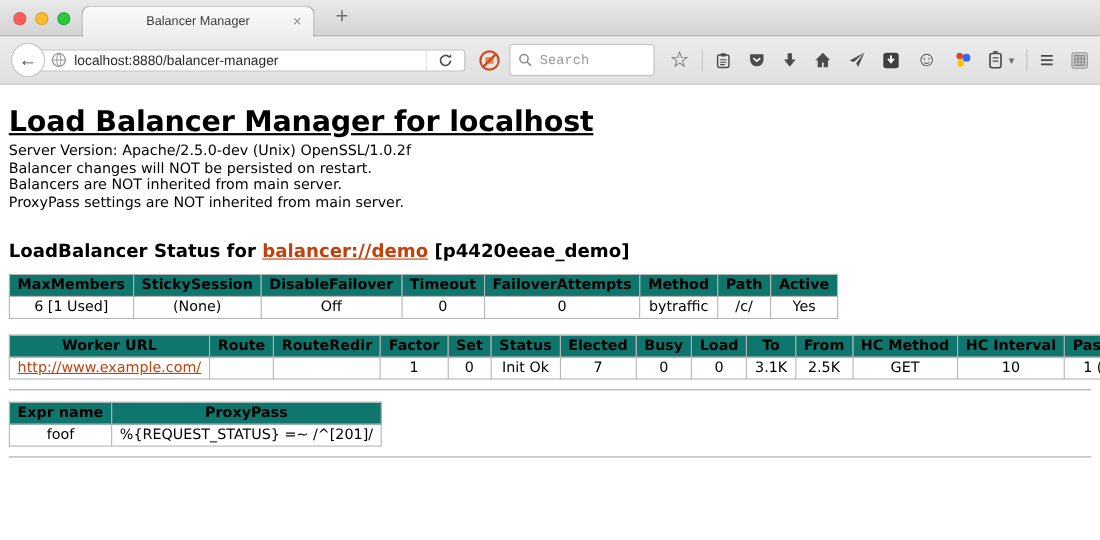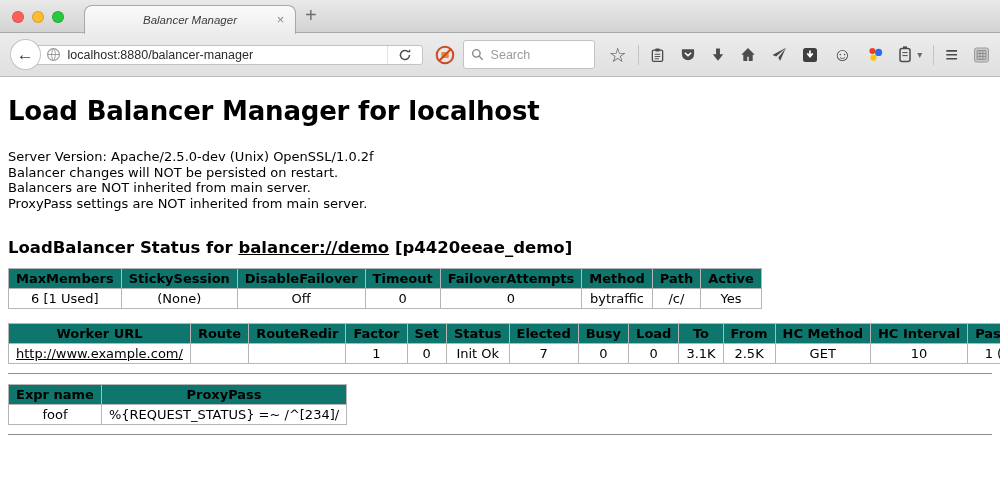--- a/index.html
+++ b/index.html
@@ -4,54 +4,54 @@
 <style>
   * { box-sizing: border-box; }
   body { margin:0; background:#fff; font-family:"Liberation Sans",sans-serif; }
   .window { width:1000px; height:491px; position:relative; overflow:hidden; background:#fff; }
 
   
   .titlebar { height:33px; background:linear-gradient(#e9e9e9,#d3d3d3); border-bottom:1px solid #a8a8a8; position:relative; }
   .lights { position:absolute; left:12px; top:11px; display:flex; gap:8px; }
   .light { width:12px; height:12px; border-radius:50%; border:1px solid rgba(0,0,0,.15); }
   .light.red { background:#ff5f57; } .light.yellow { background:#febc2e; } .light.green { background:#28c840; }
-  .tab { position:absolute; left:84px; top:5px; width:212px; height:29px; background:linear-gradient(#fafafa,#ededed);
+  .tab { position:absolute; left:74px; top:5px; width:212px; height:29px; background:linear-gradient(#fafafa,#ededed);
          border:1px solid #a8a8a8; border-bottom:none; border-radius:8px 8px 0 0;
-         display:flex; align-items:center; justify-content:center; font-size:11.5px; color:#3c3c3c;font-style:italic; }
+         display:flex; align-items:center; justify-content:center; font-size:11.5px; color:#3c3c3c; }
   .tab-close { position:absolute; right:11px; top:6px; color:#8b8b8b; font-size:13px; line-height:16px; cursor:default; }
   .newtab { position:absolute; left:305px; top:4px; color:#6e6e6e; font-size:20px; font-weight:300; }
 
   
   .navbar { height:44px; background:linear-gradient(#ececec,#e0e0e0); border-bottom:1px solid #bdbdbd;
             display:flex; align-items:center; padding:0 10px; }
   .back-btn { width:31px; height:31px; border-radius:50%; background:#fff; border:1px solid #c3c3c3;
               display:flex; align-items:center; justify-content:center; font-size:17px; font-weight:bold; color:#3d3d3d;
               margin-right:-16px; position:relative; z-index:2; }
   .urlbar { height:20px; width:404px; background:#fff; border:1px solid #c3c3c3; border-radius:3px;
             display:flex; align-items:center; padding:0 0 0 20px; gap:7px; }
   .url-text { flex:1; font-size:12.5px; color:#2b2b2b; white-space:nowrap; overflow:hidden; }
   .reload-btn { border-left:1px solid #e2e2e2; height:100%; display:flex; align-items:center; padding:0 10px; }
   .block-btn { margin:0 8px 0 12px; display:flex; align-items:center; }
   .searchbar { height:29px; width:134px; background:#fff; border:1px solid #c3c3c3; border-radius:3px;
                display:flex; align-items:center; padding:0 7px; gap:5px; }
   .searchbar input { border:none; outline:none; width:95px; font-size:12.5px; color:#333; background:transparent;
-                     font-family:Liberation Sans, sans-serif; }
+                     font-family:Liberation Mono, monospace; }
   .searchbar input::placeholder { color:#9b9b9b; }
   .tool-icons { display:flex; align-items:center; gap:15px; margin-left:14px; color:#4c4c4c; }
   .vsep { width:1px; height:20px; background:#c4c4c4; margin:0 -4px; }
   .glyph { font-size:17px; line-height:1; color:#4c4c4c; }
   .caret { font-size:10px; color:#6a6a6a; margin-left:-9px; }
   .icon-btn { display:flex; align-items:center; }
 
   
   .content { padding:0 8px; font-family:"DejaVu Sans",sans-serif; color:#000; }
-  h1 { font-size:26px; margin:19px 0 23px 0; letter-spacing:-0.2px; }
+  h1 { font-size:26px; margin:19px 0 4px 0; letter-spacing:-0.2px;text-decoration:underline; }
   .info-line { font-size:13px; line-height:15.5px; }
   h3 { font-size:16.5px; margin:27px 0 11px 0; }
-  a { color:#000000; }
+  a { color:#c2410c; }
   table { border-collapse:collapse; font-size:13px; border:1px solid #7f7f7f; }
   th, td { border:1px solid #b5b5b5; padding:2px 7px; text-align:center; white-space:nowrap; height:19px; }
   th { background:#0f766e; }
   .balancer-table { width:616px; margin-top:6px; }
   .worker-table { width:960px; margin-top:14px; }
   .worker-table td.url-cell { text-align:left; }
   .health-table { width:312px; margin-top:2px; }
   .health-table td.expr-cell { text-align:left; }
   hr { border:none; border-top:1px solid #8f8f8f; border-bottom:1px solid #fdfdfd; height:2px; margin:9px 0; }
 </style>
@@ -251,20 +251,20 @@
     <hr>
 
     <table class="health-table">
       <tbody>
       <tr>
         <th>Expr name</th>
         <th>ProxyPass</th>
       </tr>
       <tr>
         <td>foof</td>
-        <td class="expr-cell">%{REQUEST_STATUS} =~ /^[234]/</td>
+        <td class="expr-cell">%{REQUEST_STATUS} =~ /^[201]/</td>
       </tr>
     </tbody>
       </table>
 
     <hr>
   </div>
 </div>
 
 </body></html>

